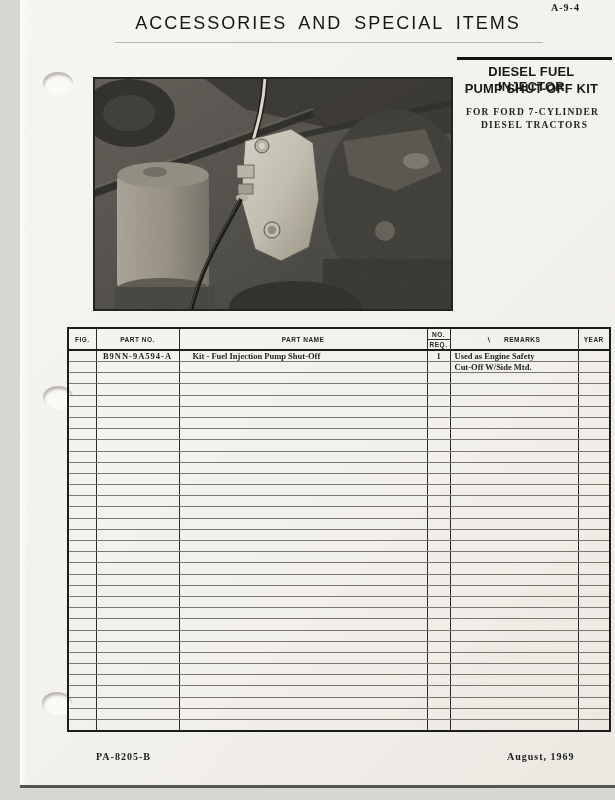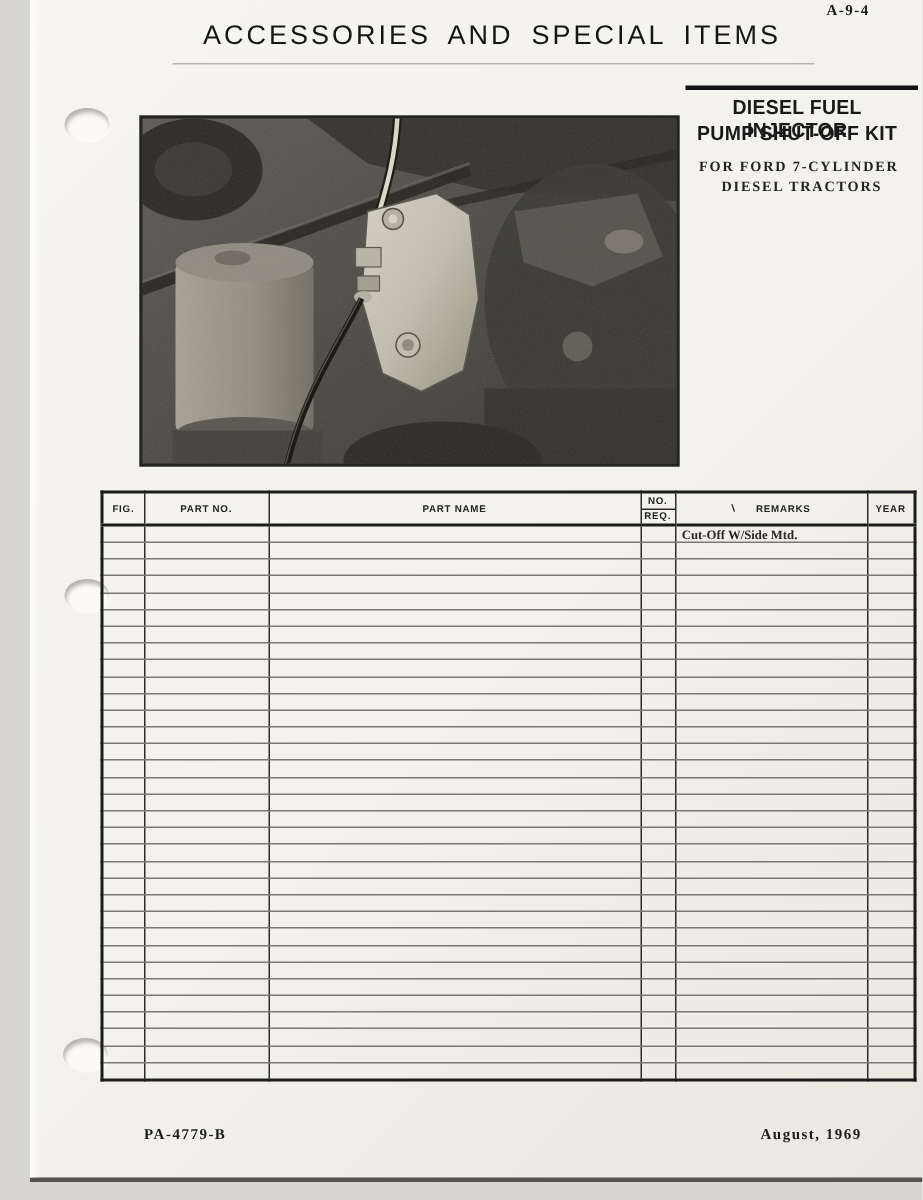--- a/index.html
+++ b/index.html
@@ -165,20 +165,28 @@
           </th>
           <th class="remarks-head">
             <span class="mark">\</span><span>REMARKS</span>
           </th>
           <th>YEAR</th>
         </tr>
       </thead>
       <tbody>
           <tr>
             <td class="c-fig"></td>
+            <td class="c-part_no">B9NN-9A594-A</td>
+            <td class="c-part_name">Kit - Fuel Injection Pump Shut-Off</td>
+            <td class="c-no_req">1</td>
+            <td class="c-remarks">Used as Engine Safety</td>
+            <td class="c-year"></td>
+          </tr>
+          <tr>
+            <td class="c-fig"></td>
             <td class="c-part_no"></td>
             <td class="c-part_name"></td>
             <td class="c-no_req"></td>
             <td class="c-remarks">Cut-Off W/Side Mtd.</td>
             <td class="c-year"></td>
           </tr>
           <tr>
             <td class="c-fig"></td>
             <td class="c-part_no"></td>
             <td class="c-part_name"></td>
@@ -430,16 +438,16 @@
             <td class="c-fig"></td>
             <td class="c-part_no"></td>
             <td class="c-part_name"></td>
             <td class="c-no_req"></td>
             <td class="c-remarks"></td>
             <td class="c-year"></td>
           </tr>
         </tbody>
     </table>
 
-    <div class="footer-item footer-left">PA-4779-B</div>
+    <div class="footer-item footer-left">PA-8205-B</div>
     <div class="footer-item footer-right">August, 1969</div>
   </div>
 </div>
 
 </body></html>

